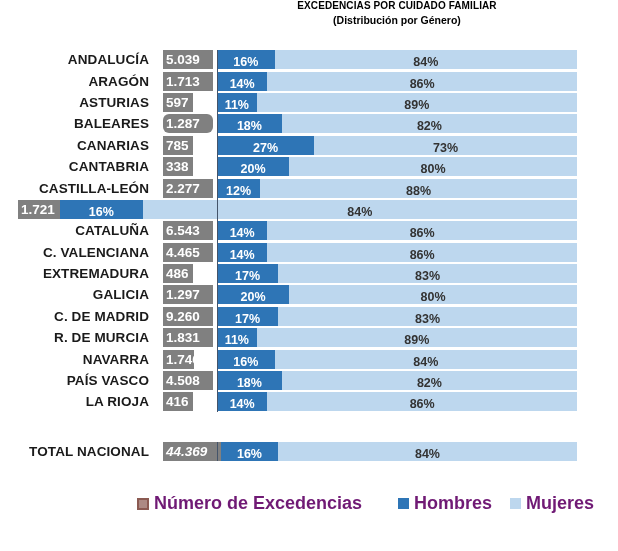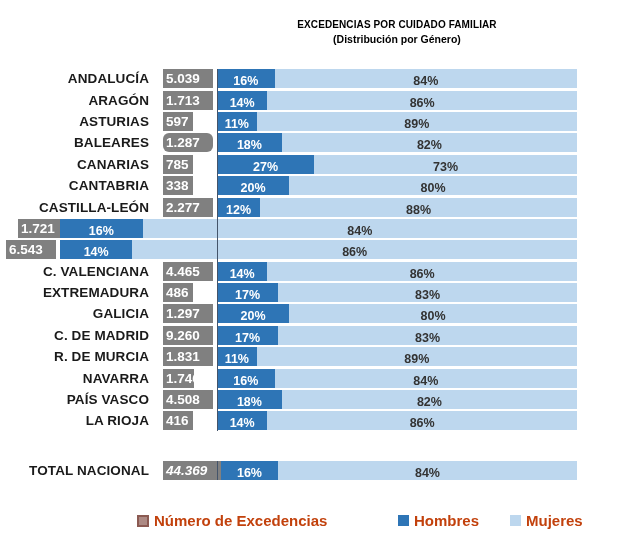--- a/index.html
+++ b/index.html
@@ -4,21 +4,20 @@
 <style>
   html, body { margin: 0; padding: 0; background: #ffffff; }
   .page {
     position: relative;
     width: 618px;
     height: 551px;
     background: #ffffff;
     overflow: hidden;
     font-family: "Liberation Sans", sans-serif;
     box-sizing: border-box;
-    padding-top: 19px;
   }
   .title {
     margin-left: 217px;
     width: 360px;
     text-align: center;
     font-weight: 700;
     color: #000000;
   }
   .title .t1 { font-size: 10px; letter-spacing: 0.1px; }
   .title .t2 { font-size: 10.5px; margin-top: 3px; }
@@ -89,23 +88,23 @@
   }
   .seg.h { background: var(--hombres); }
   .seg.m { background: var(--mujeres); }
   .pct { font-size: 12.5px; font-weight: 700; color: #ffffff; white-space: nowrap; }
   .seg.m .pct { color: #333333; }
 
   .legend {
     position: relative;
     margin-top: 31px;
     height: 18px;
-    font-size: 15px;
+    font-size: 18px;
     font-weight: 600;
-    color: #c2410c;
+    color: #701a75;
   }
   .legend-item {
     position: absolute;
     top: 0;
     display: flex;
     align-items: center;
     gap: 5px;
     white-space: nowrap;
   }
   .legend-item.li-0 { left: 137px; }
@@ -238,20 +237,21 @@
     <div class="bars">
       <div class="seg h" style="width: 16%;">
         <span class="pct">16%</span>
       </div>
       <div class="seg m" style="width: 84%;">
         <span class="pct">84%</span>
       </div>
     </div>
   </div>
       <div class="row">
+    <div class="region">CATALUÑA</div>
     <div class="numcell">
       <div class="numbox" style="width: 50px;">6.543</div>
     </div>
     <div class="bars">
       <div class="seg h" style="width: 14%;">
         <span class="pct">14%</span>
       </div>
       <div class="seg m" style="width: 86%;">
         <span class="pct">86%</span>
       </div>

